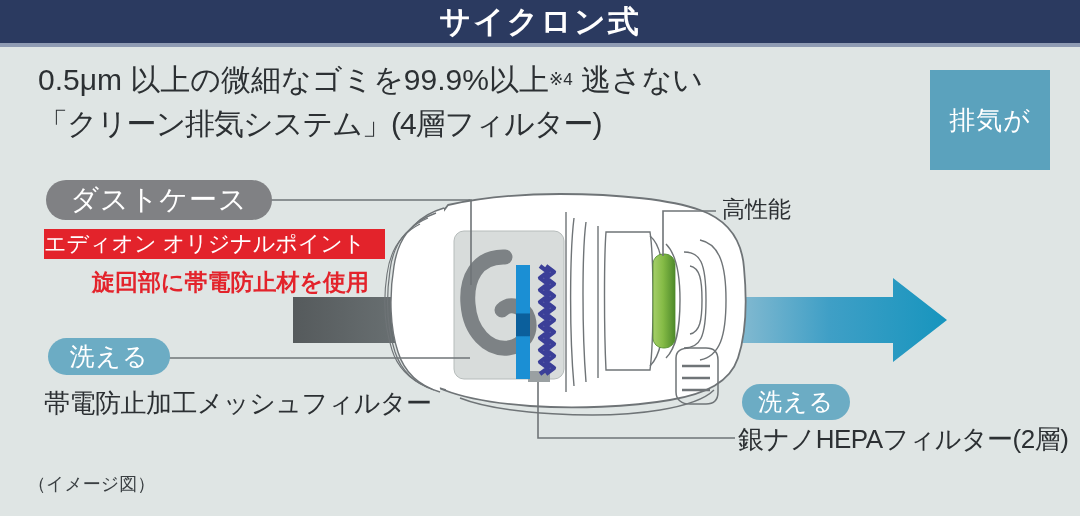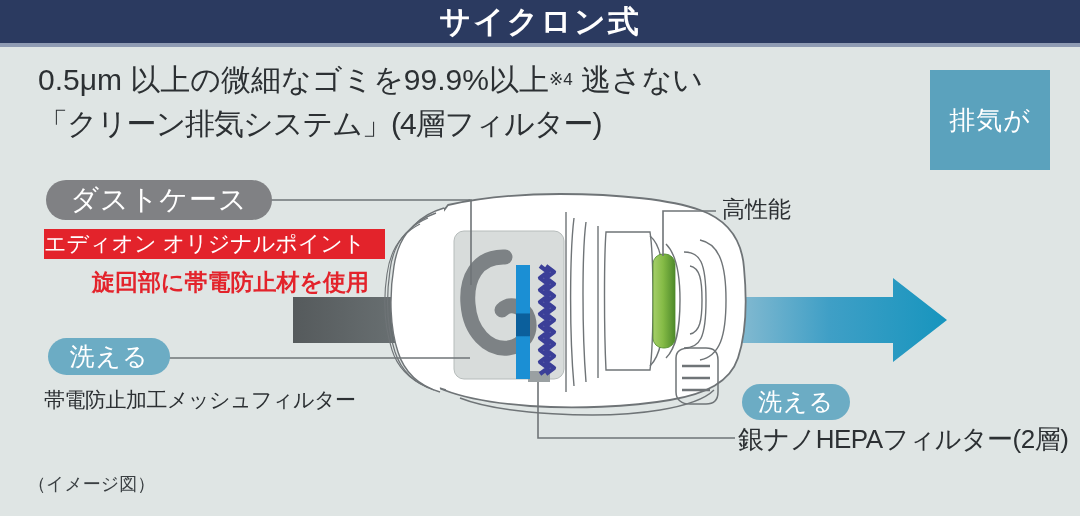--- a/index.html
+++ b/index.html
@@ -140,21 +140,21 @@
   }
 
   
   .caption {
     position: absolute;
     color: #2c3033;
     white-space: nowrap;
   }
   .cap-mesh {
     left: 44px; top: 386px;
-    font-size: 21px;
+    font-size: 26px;
     letter-spacing: -0.5px;
   }
   .cap-highperf {
     left: 722px; top: 192px;
     font-size: 23px;
     line-height: 34px;
     letter-spacing: 0px;
   }
   .cap-hepa {
     left: 738px; top: 423px;

